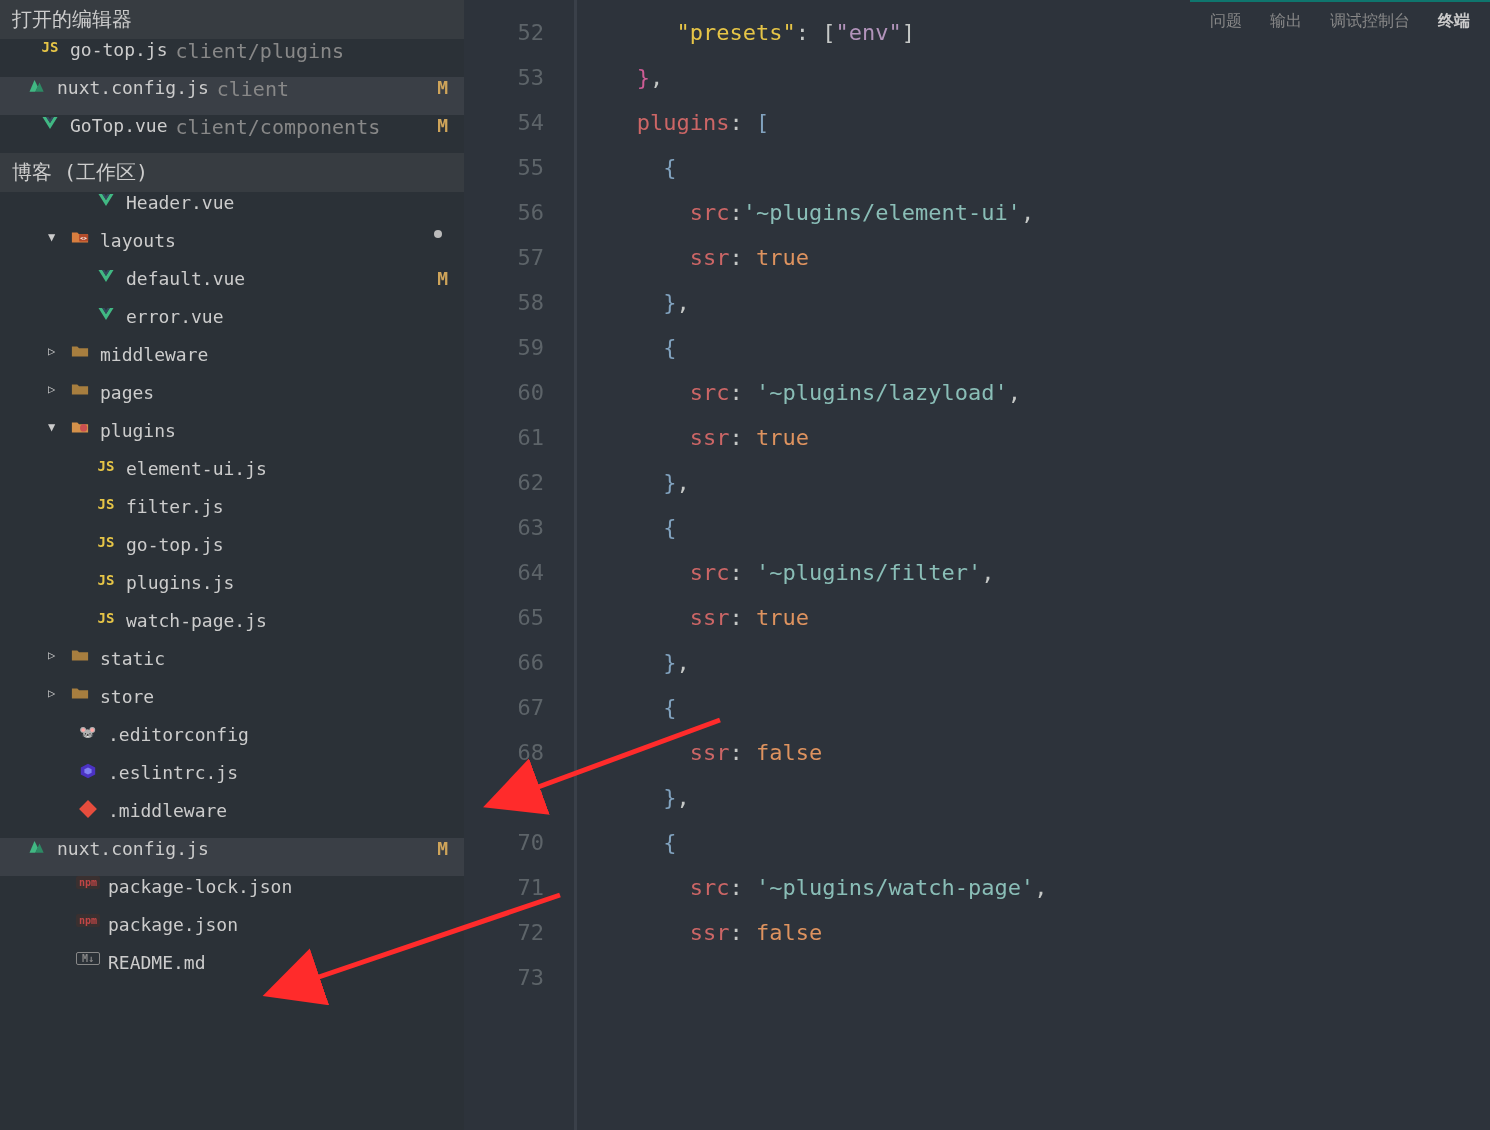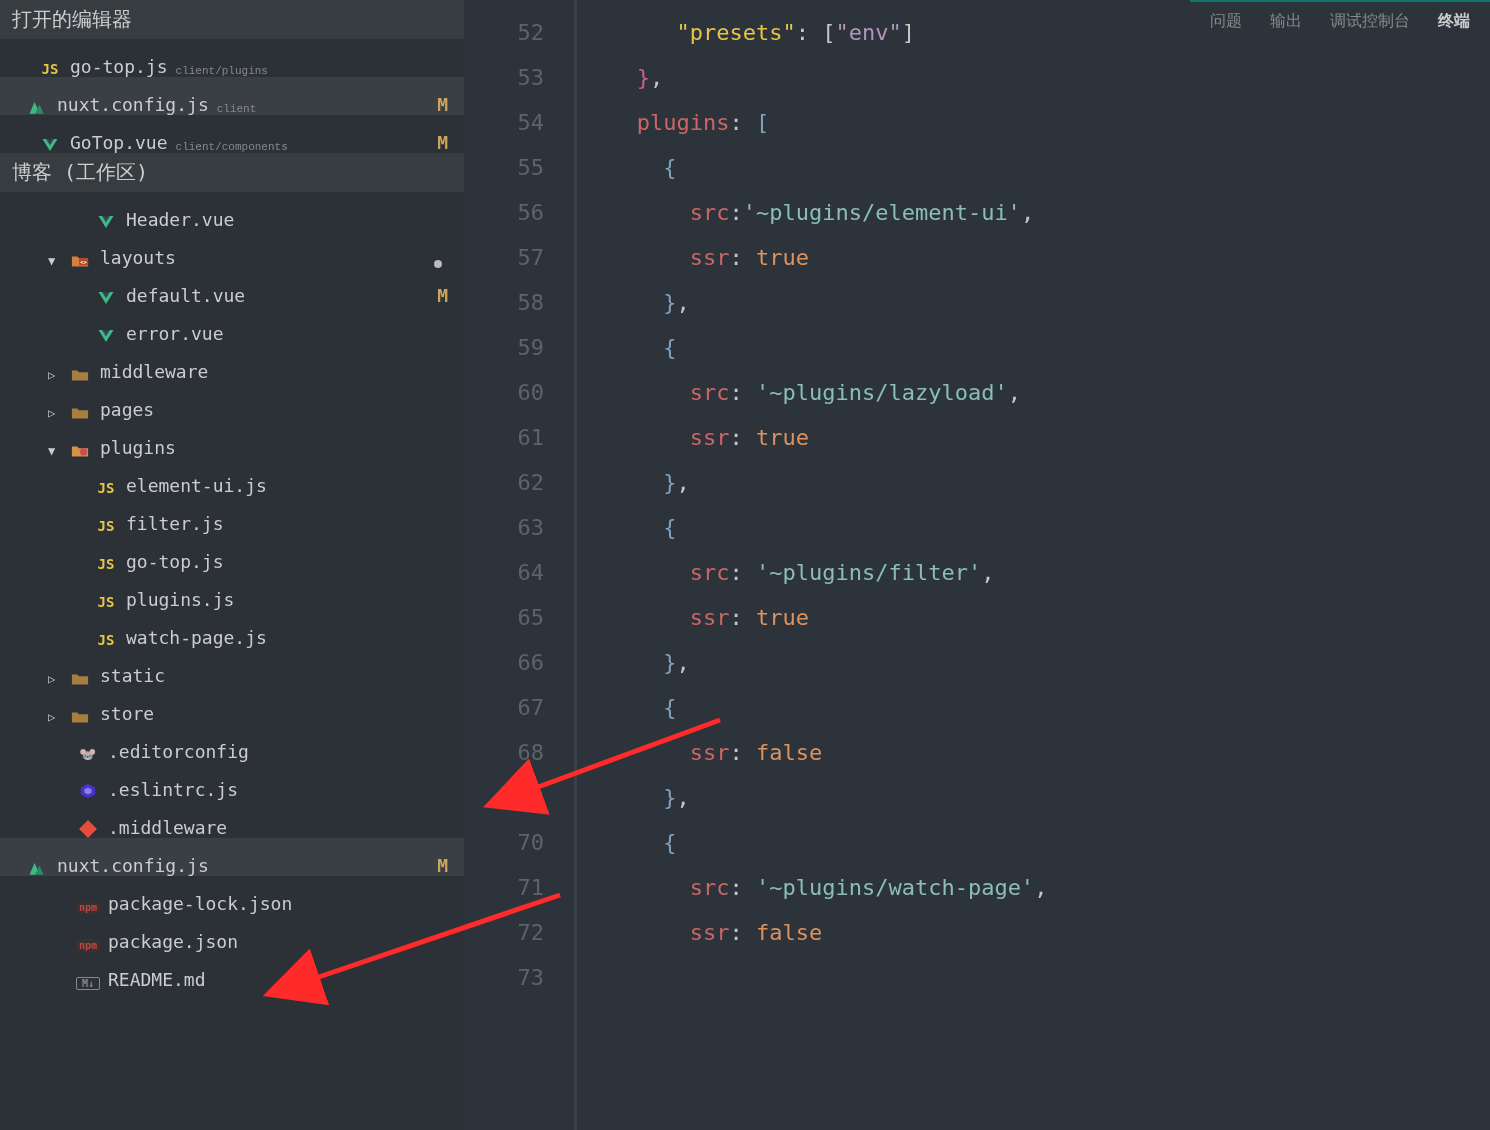--- a/index.html
+++ b/index.html
@@ -23,21 +23,21 @@
     }
     .section-header {
       background: #373c41;
       color: #cccccc;
       padding: 6px 12px;
       font-size: 20px;
       font-weight: normal;
     }
     .tree-row {
       display: flex;
-      align-items: flex-end;
+      align-items: flex-start;
       height: 38px;
       padding-left: 12px;
       cursor: pointer;
       white-space: nowrap;
       position: relative;
     }
     .tree-row.selected { background: #3a3f46; padding-left: 25px; }
     .arrow {
       width: 14px;
       display: inline-block;
@@ -51,21 +51,21 @@
       justify-content: center;
       margin-right: 8px;
       font-weight: bold;
       font-size: 14px;
     }
     .icon-js { color: #e6c547; }
     .icon-editorconfig { color: #eaeaea; }
     .icon-npm { color: #c14646; }
     .icon-md { color: #888; }
     .label { color: #cccccc; }
-    .label-dim { color: #888888; margin-left: 8px; font-size: 11px; font-family: Liberation Mono, monospace; }
+    .label-dim { color: #888888; margin-left: 8px; font-size: 20px; }
     .badge {
       position: absolute;
       right: 16px;
       color: #cea45a;
       font-weight: bold;
     }
     .badge-dot {
       position: absolute;
       right: 22px;
       width: 8px;

